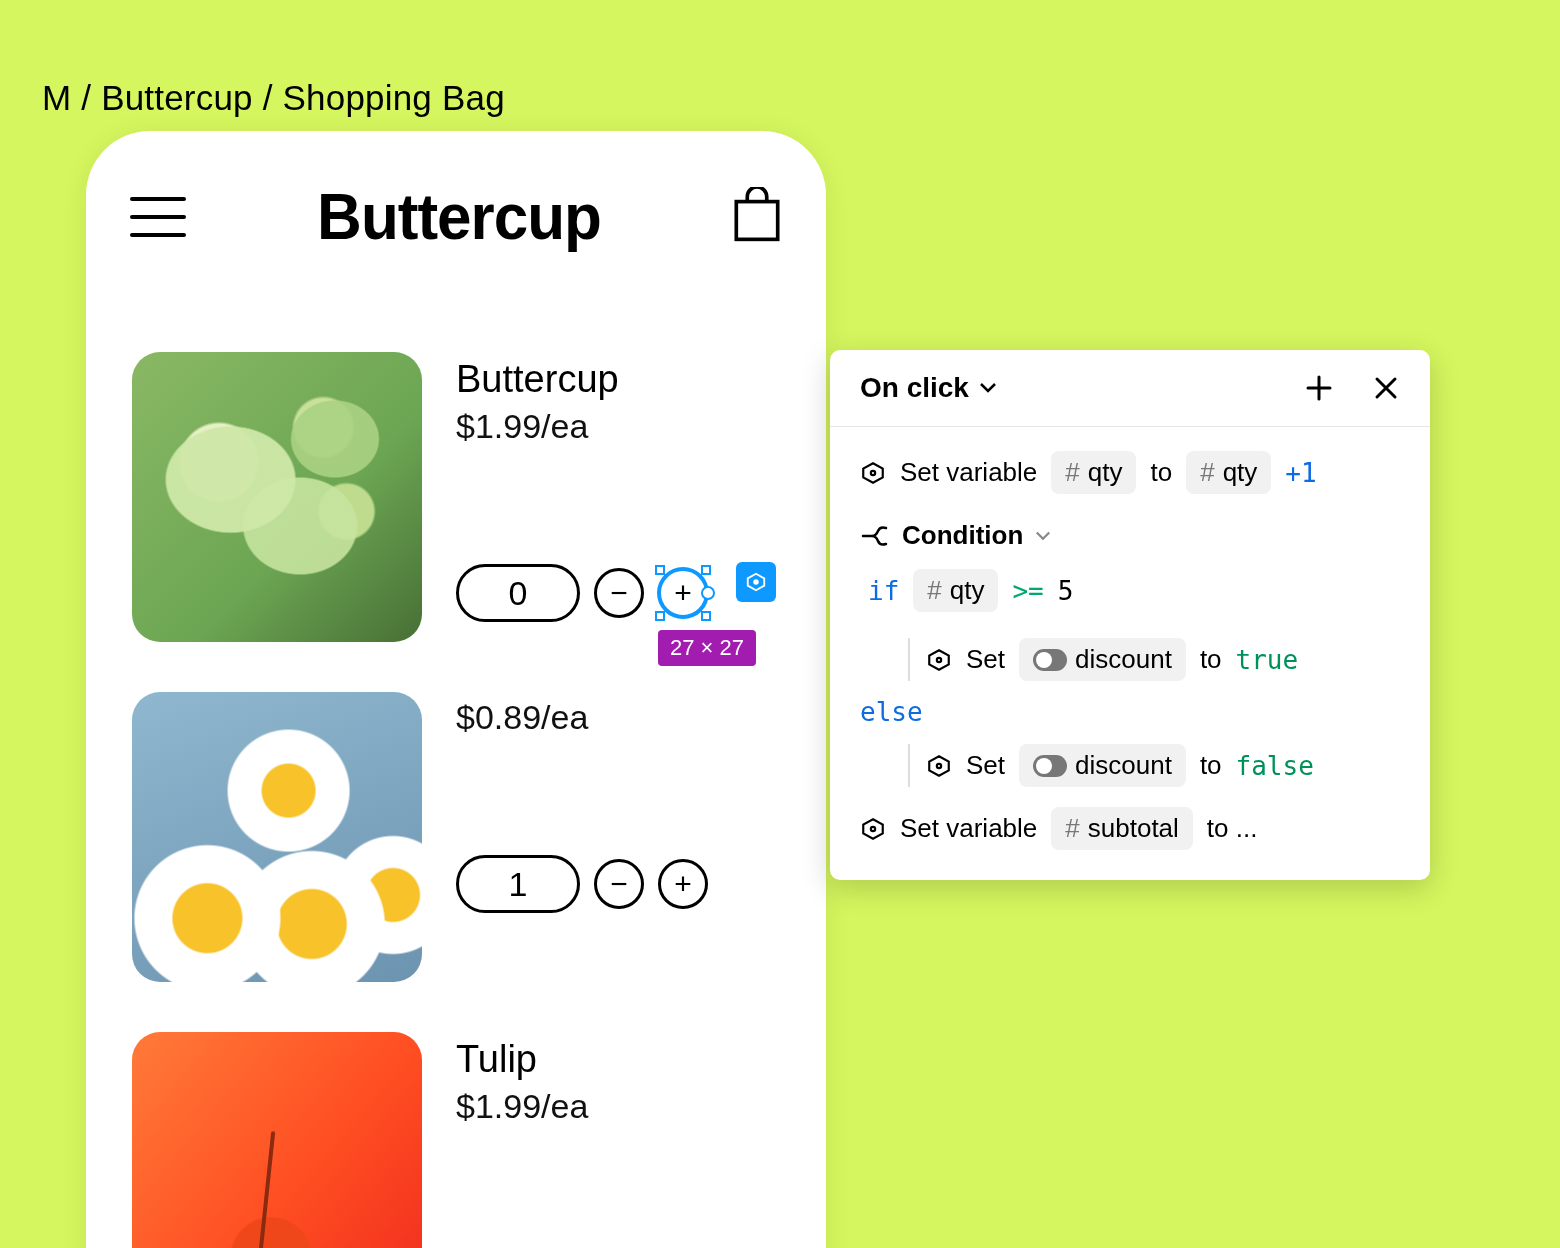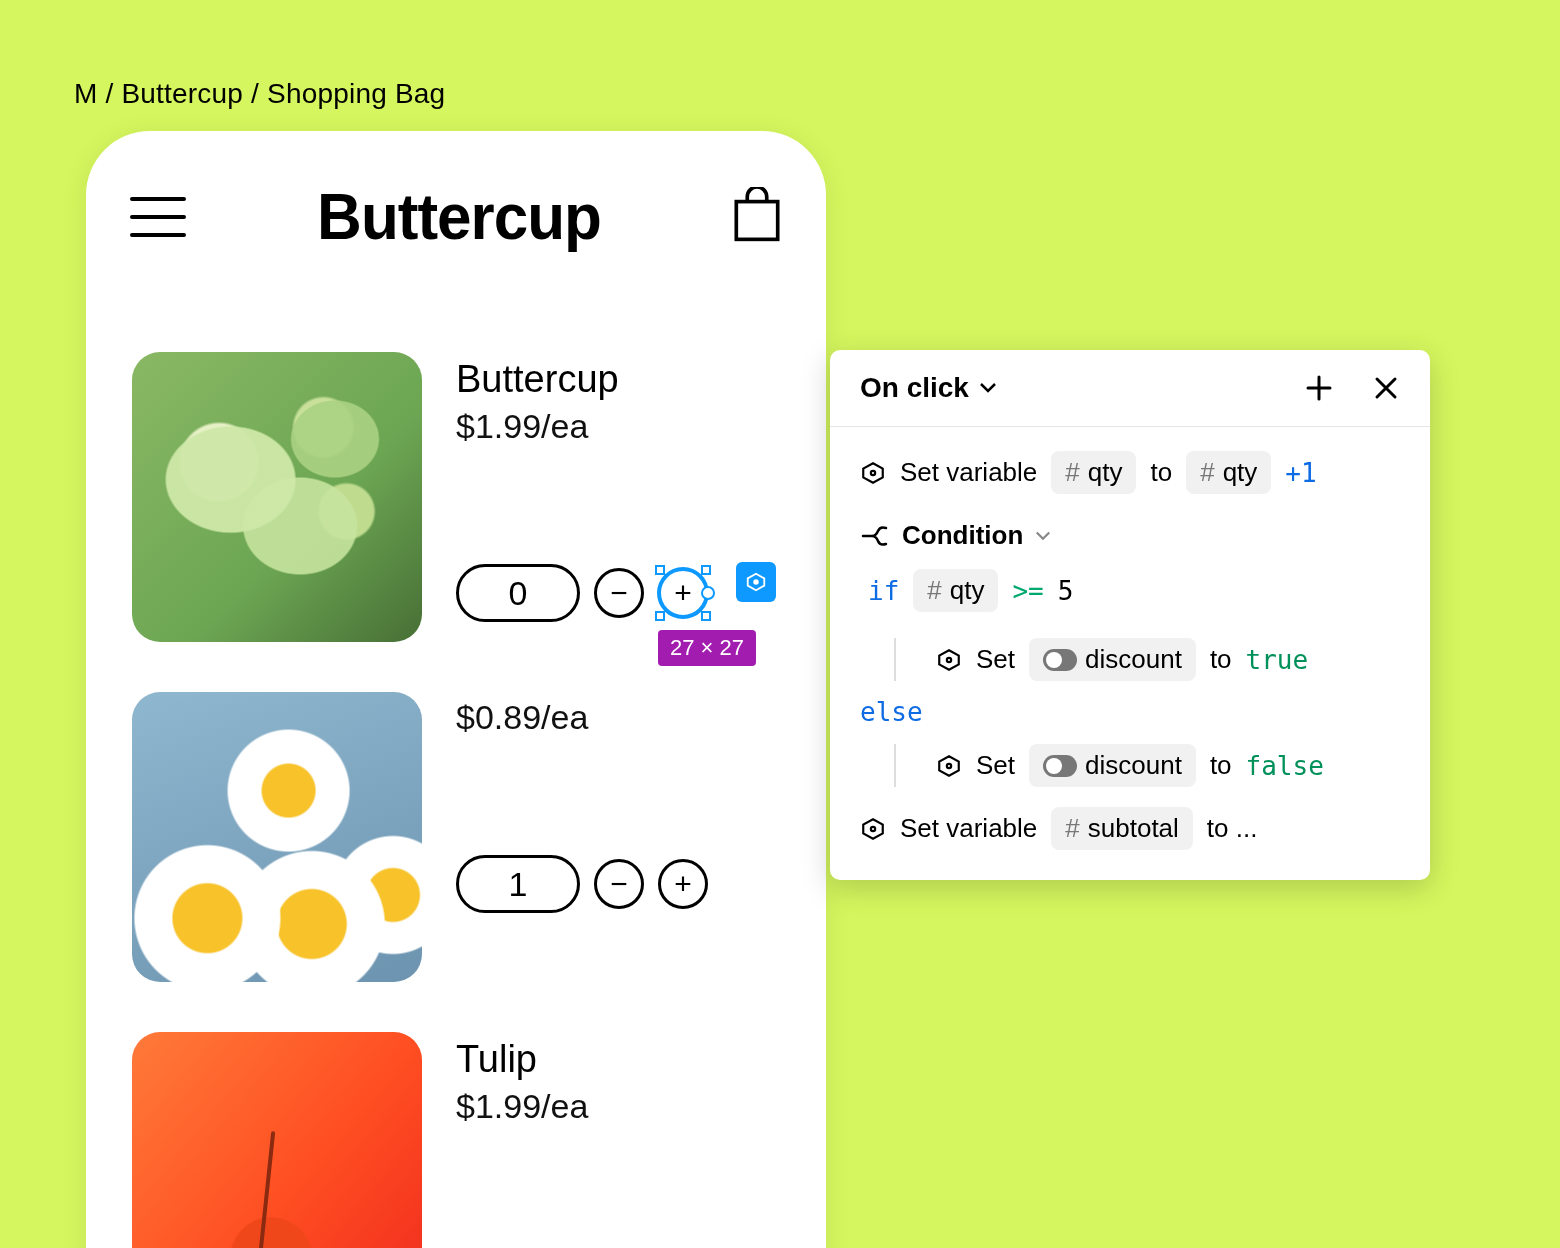--- a/index.html
+++ b/index.html
@@ -10,22 +10,22 @@
     height: 1248px;
     position: relative;
     overflow: hidden;
     color: #000;
   }
 
   
   .breadcrumb {
     position: absolute;
     top: 78px;
-    left: 74px;
-    font-size: 28px;
+    left: 42px;
+    font-size: 35px;
     font-weight: 400;
     letter-spacing: 0.2px;
   }
 
   
   .phone {
     position: absolute;
     top: 131px;
     left: 86px;
     width: 740px;
@@ -185,22 +185,22 @@
     padding: 6px 14px;
     font-size:26px;
   }
   .chip .hash{ color:#777; }
   .mono{ font-family: ui-monospace, Menlo, Consolas, monospace; }
   .kw-if, .kw-else, .plus-one { color:#0d6be3; font-family: ui-monospace, Menlo, Consolas, monospace;}
   .op { color:#00a870; font-family: ui-monospace, Menlo, Consolas, monospace;}
   .bool-true{ color:#00915a; font-family: ui-monospace, Menlo, Consolas, monospace;}
   .bool-false{ color:#00915a; font-family: ui-monospace, Menlo, Consolas, monospace;}
   .branch {
-    margin: 4px 0 10px 34px;
-    padding-left: 40px;
+    margin: 4px 0 10px 48px;
+    padding-left: 16px;
     border-left: 2px solid #ddd;
   }
   .branch .action-row{ margin: 16px 0; }
   .cond-title{ font-weight:600; display:flex; align-items:center; gap:12px; margin: 12px 0 18px 0;}
   .toggle{
     width:34px;height:22px;border-radius:12px;background:#777;position:relative;flex-shrink:0;
   }
   .toggle::after{content:"";position:absolute;width:16px;height:16px;border-radius:50%;background:#fff;top:3px;left:3px;}
   .indent-kw { margin: 6px 0 6px 0; }
 </style>

